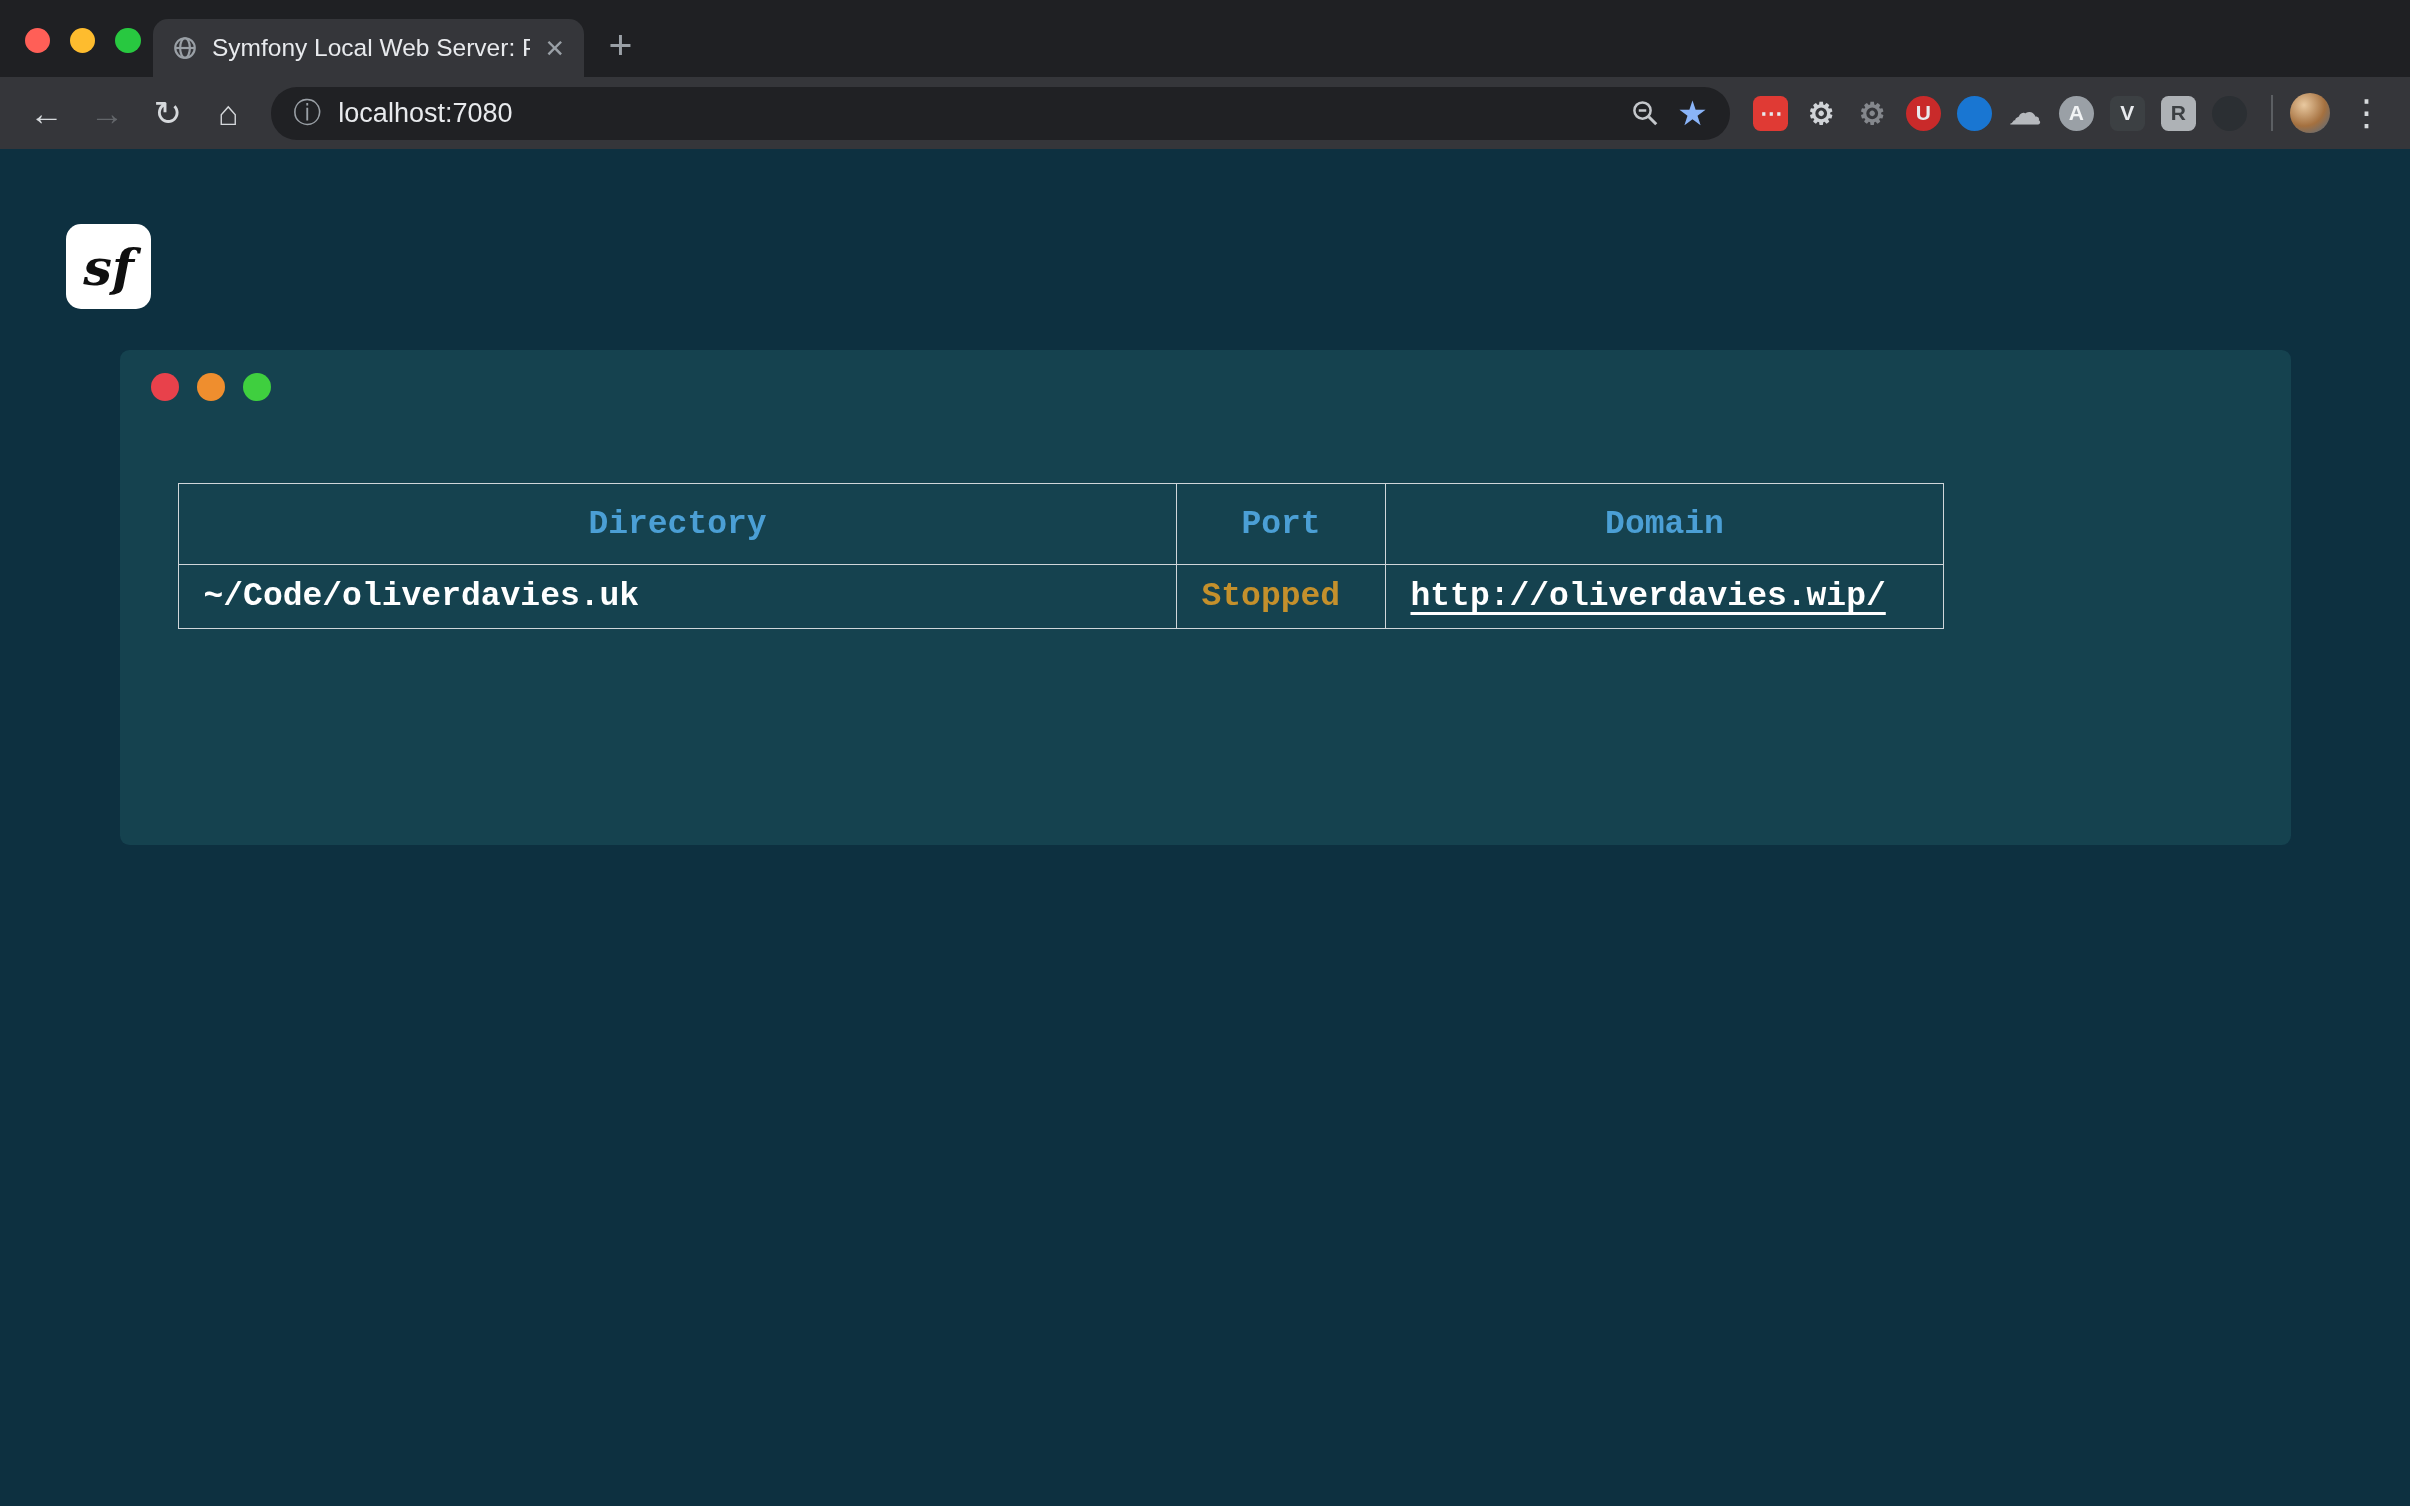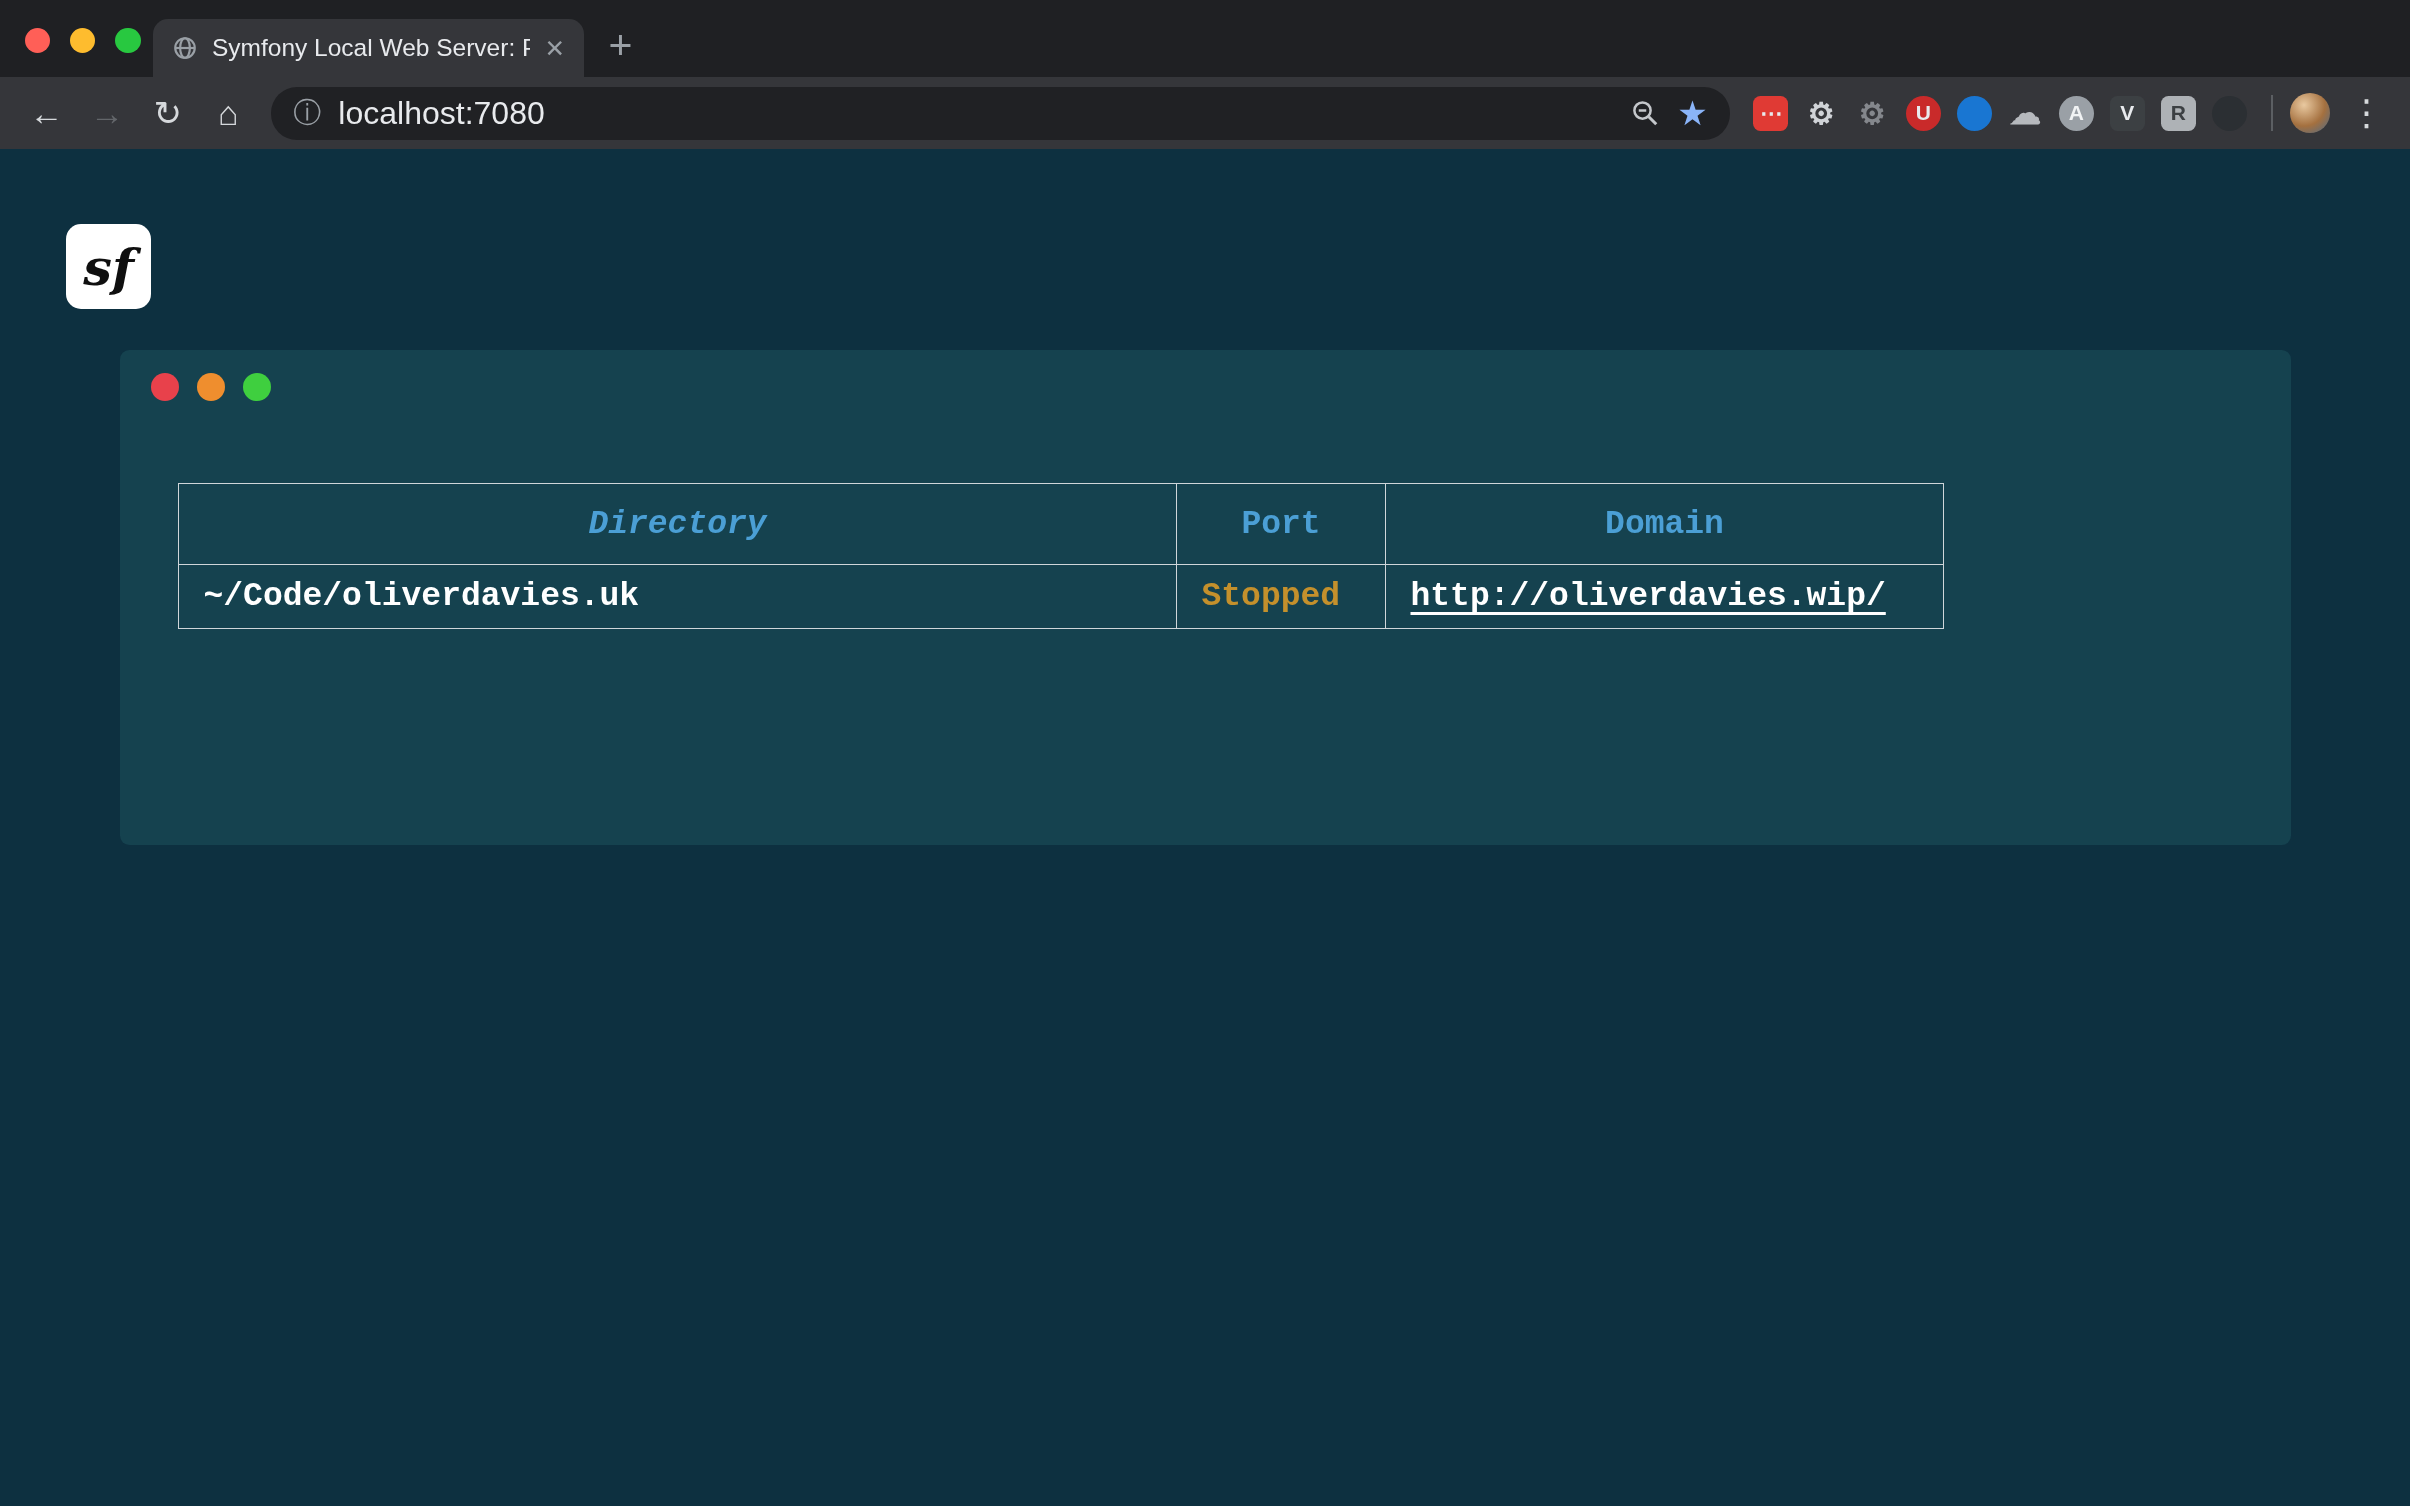--- a/index.html
+++ b/index.html
@@ -55,21 +55,21 @@
     font-size:34px; color:#d6d9dc; flex:0 0 auto;
   }
   .nav-btn.disabled { color:#63666a; }
 
   .omnibox {
     flex:1; height:53px; background:#202124;
     border-radius:26px; display:flex; align-items:center;
     padding:0 22.6px; gap:17px; margin:0 9.4px; min-width:0;
   }
   .info-icon { color:#9aa0a6; font-size:28px; flex:0 0 auto; }
-  .omnibox .url { color:#e8eaed; font-size:32px; flex:1; white-space:nowrap; overflow:hidden; }
+  .omnibox .url { color:#e8eaed; font-size:27px; flex:1; white-space:nowrap; overflow:hidden; }
   .zoom-icon { flex:0 0 auto; display:flex; }
   .star-icon { color:#8ab4f8; font-size:34px; flex:0 0 auto; line-height:1; }
 
   .ext-row { display:flex; align-items:center; gap:16px; margin:0 7.5px; flex:0 0 auto; }
   .ext {
     width:35px; height:35px; border-radius:7.5px;
     display:flex; align-items:center; justify-content:center;
     font-size:21px; font-weight:bold; color:#e8eaed;
   }
   .ext-dots-red  { background:#e03a34; font-size:22.6px; letter-spacing:-1.9px; }
@@ -142,21 +142,21 @@
     padding:21.7px 0;
     text-align:center;
   }
   table.servers td {
     border-left:1.9px solid #cfd6da;
     border-right:1.9px solid #cfd6da;
     padding:13px 24.5px 12.2px 24.5px;
     text-align:left;
     vertical-align:middle;
   }
-  .col-directory { width:998px;font-style:italic; }
+  .col-directory { width:998px; }
   .col-port      { width:209px; }
   .col-domain    { width:558px;margin-left:29px; }
 
   td.port .stopped { color:#c4902c; }
   a.wip-link, a.port-link {
     color:#ffffff;
     text-decoration:underline;
     text-underline-offset:6.6px;
     cursor:pointer;
     text-align:center;

